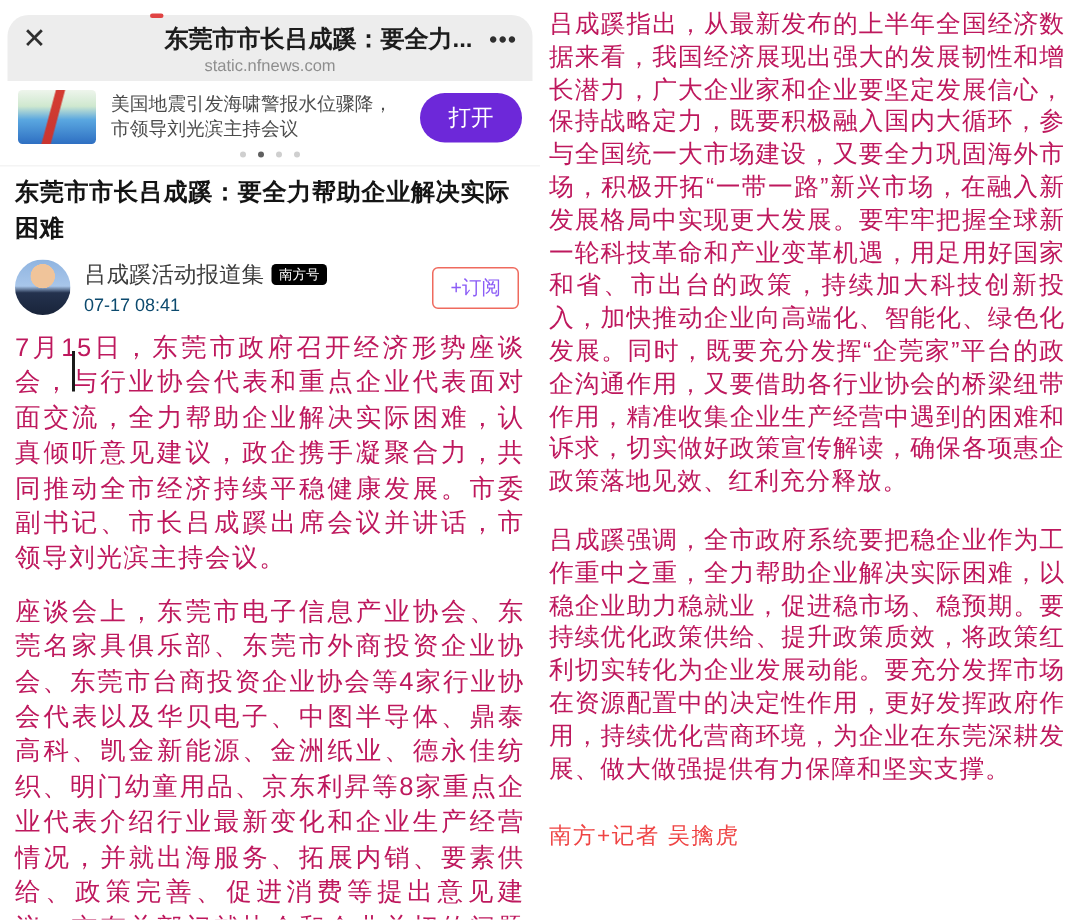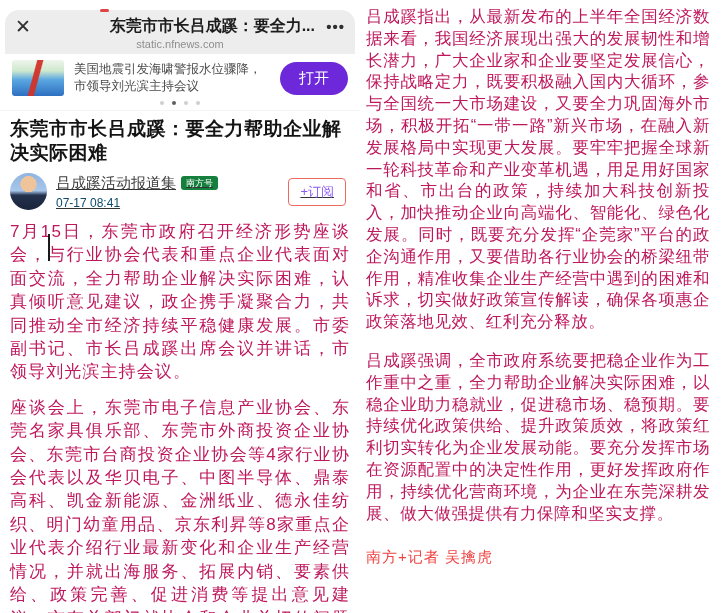--- a/index.html
+++ b/index.html
@@ -28,31 +28,31 @@
       linear-gradient(180deg, #eef5ec 0%, #cfe8cf 30%, #5aa7e0 55%, #2e6fc2 100%);
   }
   .banner-text { flex:1; font-size:12.5px; line-height:17px; color:#4c4c4c; }
   .open-btn { flex:none; background:#6d28d9; color:#fff; font-size:15px; padding:7px 19px; border-radius:20px; border:none; cursor:pointer; }
   .dots { display:flex; justify-content:center; gap:8px; padding:3px 0 5px; border-bottom:1px solid #f4f4f4; }
   .dot { width:4px; height:4px; border-radius:50%; background:#cfcfcf; }
   .dot.active { background:#606060; }
 
   
   .article { padding:6px 10px 0; }
-  .article-title { font-size:19px; font-weight:bold; color:#141414; line-height:24px; letter-spacing:.5px; }
-  .author-row { display:flex; align-items:center; margin-top:8px;text-decoration:underline; }
+  .article-title { font-size:16px; font-weight:bold; color:#141414; line-height:24px; letter-spacing:.5px; }
+  .author-row { display:flex; align-items:center; margin-top:8px; }
   .avatar { width:37px; height:37px; border-radius:50%; flex:none; overflow:hidden;
     background:
       radial-gradient(circle at 50% 30%, #f0c49a 0 25%, rgba(0,0,0,0) 26%),
       linear-gradient(180deg,#8fb4e0 0%,#a8c6ea 48%, #24324e 60%, #19243a 100%);
   }
   .author-meta { margin-left:9px; }
   .author-line { display:flex; align-items:center; gap:5px; }
   .author-name { font-size:15px; color:#3d3d3d; }
-  .badge { background:#15803d; color:#fff; font-size:9px; padding:2px 5px; border-radius:3px; line-height:10px; }
+  .badge { background:#000000; color:#fff; font-size:9px; padding:2px 5px; border-radius:3px; line-height:10px; }
   .author-time { font-size:12px; color:#0c4a6e; margin-top:3px; }
   .subscribe-btn { margin-left:auto; margin-right:4px; background:#fff; border:1px solid #ef6a5e; color:#8b5cf6; font-size:13px; padding:4px 11px; border-radius:4px; cursor:pointer; }
 
   .para { font-size:17px; color:#be185d; line-height:23.4px; letter-spacing:1.1px; text-align:justify; text-justify:inter-character; margin-top:10px; }
   .para + .para { margin-top:12px; }
   .col-right .para { font-size:16.5px; line-height:21.8px; letter-spacing:.6px; margin-top:0; padding-right:2px; }
   .col-right .para + .para { margin-top:17px; }
   .byline { font-size:15px; color:#ef4444; margin-top:24px; letter-spacing:1px; }
 
   .caret { position:absolute; left:48px; top:234px; width:2px; height:27px; background:#1a1a1a; }

